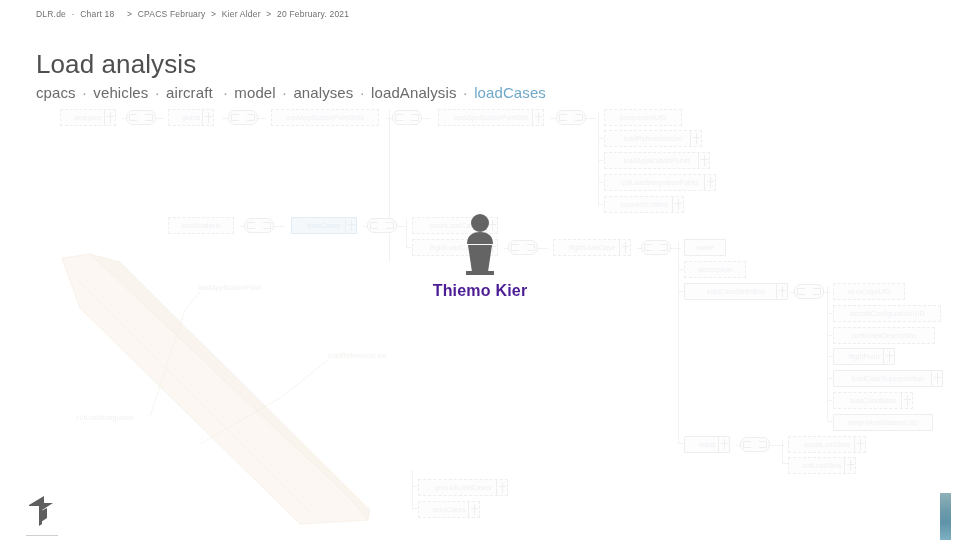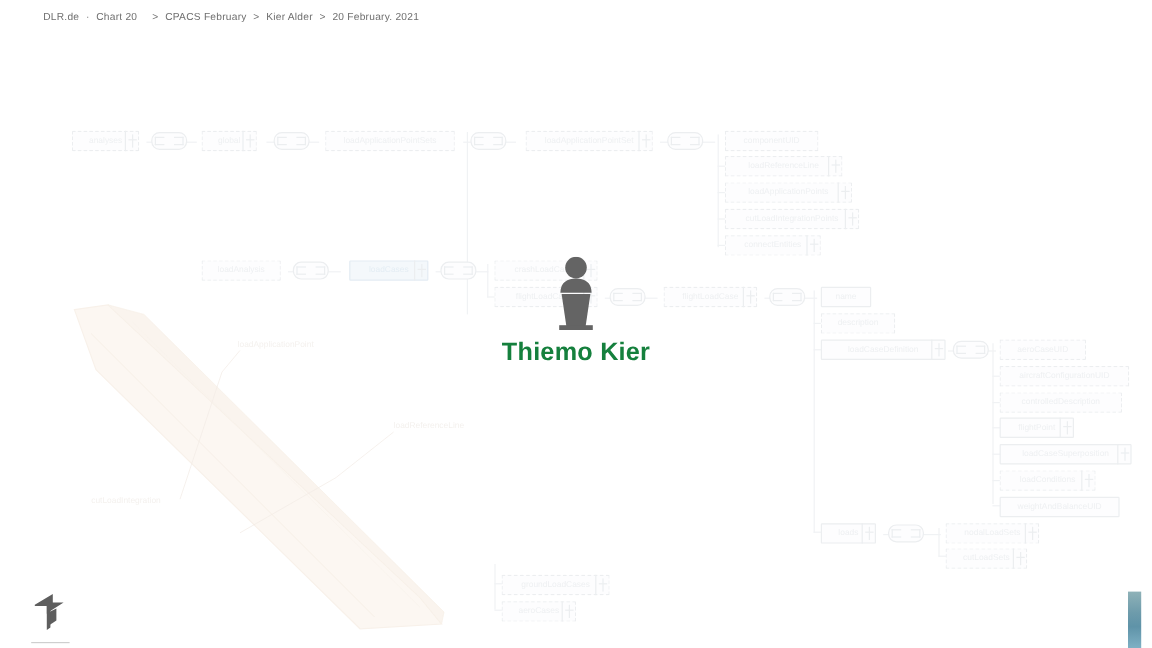--- a/index.html
+++ b/index.html
@@ -147,23 +147,23 @@
     position: absolute;
     left: 0;
     right: 0;
     top: 214px;
     text-align: center;
     z-index: 60;
   }
   #speaker-icon { display: block; margin: 0 auto; }
   #speaker-name {
     margin-top: 6px;
-    font-size: 21px;
+    font-size: 16px;
     font-weight: bold;
-    color: #15803d;
+    color: #4c1d95;
     letter-spacing: .2px;
     text-align: center;
   }
   #speaker-role {
     margin-top: 7px;
     font-size: 14px;
     font-style: italic;
     font-weight: bold;
     color: #4a4a4a;
     letter-spacing: .1px;
@@ -288,30 +288,46 @@
     <path d="M278 112 L230 150 L150 196" fill="none" stroke="#f2ece6" stroke-width="0.6"></path>
   </svg>
   <div class="wing-label" style="left:148px; top:36px;">loadApplicationPoint</div>
   <div class="wing-label" style="left:278px; top:104px;">loadReferenceLine</div>
   <div class="wing-label" style="left:26px; top:166px;">cutLoadIntegration</div>
 </div>
 
 <div id="slide-header">
   <span>DLR.de</span>
   <span class="sep">·</span>
-  <span>Chart 20</span>
+  <span>Chart 18</span>
   <span class="sep" style="padding-left:10px">&gt;</span>
   <span>CPACS February</span>
   <span class="sep">&gt;</span>
   <span>Kier Alder</span>
   <span class="sep">&gt;</span>
   <span>20 February. 2021</span>
 </div>
 
 <div id="title-block">
+  <div id="page-title">Load analysis</div>
+  <div id="page-subtitle">
+    <span>cpacs</span>
+    <span class="crumb-sep">·</span>
+    <span>vehicles</span>
+    <span class="crumb-sep">·</span>
+    <span>aircraft</span>
+    <span class="crumb-sep" style="padding-left:6px">·</span>
+    <span>model</span>
+    <span class="crumb-sep">·</span>
+    <span>analyses</span>
+    <span class="crumb-sep">·</span>
+    <span>loadAnalysis</span>
+    <span class="crumb-sep">·</span>
+    <span class="crumb-active">loadCases</span>
+  </div>
 </div>
 
 <div id="speaker-block">
   <svg id="speaker-icon" width="54" height="62" viewBox="0 0 54 62">
     <circle cx="27" cy="9" r="9" fill="#646464"></circle>
     <path d="M14 30 C14 21 20 18 27 18 C34 18 40 21 40 30 Z" fill="#646464"></path>
     <polygon points="15,31 39,31 35,58 19,58" fill="#646464"></polygon>
     <rect x="13" y="57" width="28" height="4" fill="#646464"></rect>
   </svg>
   <div id="speaker-name">Thiemo Kier</div>

